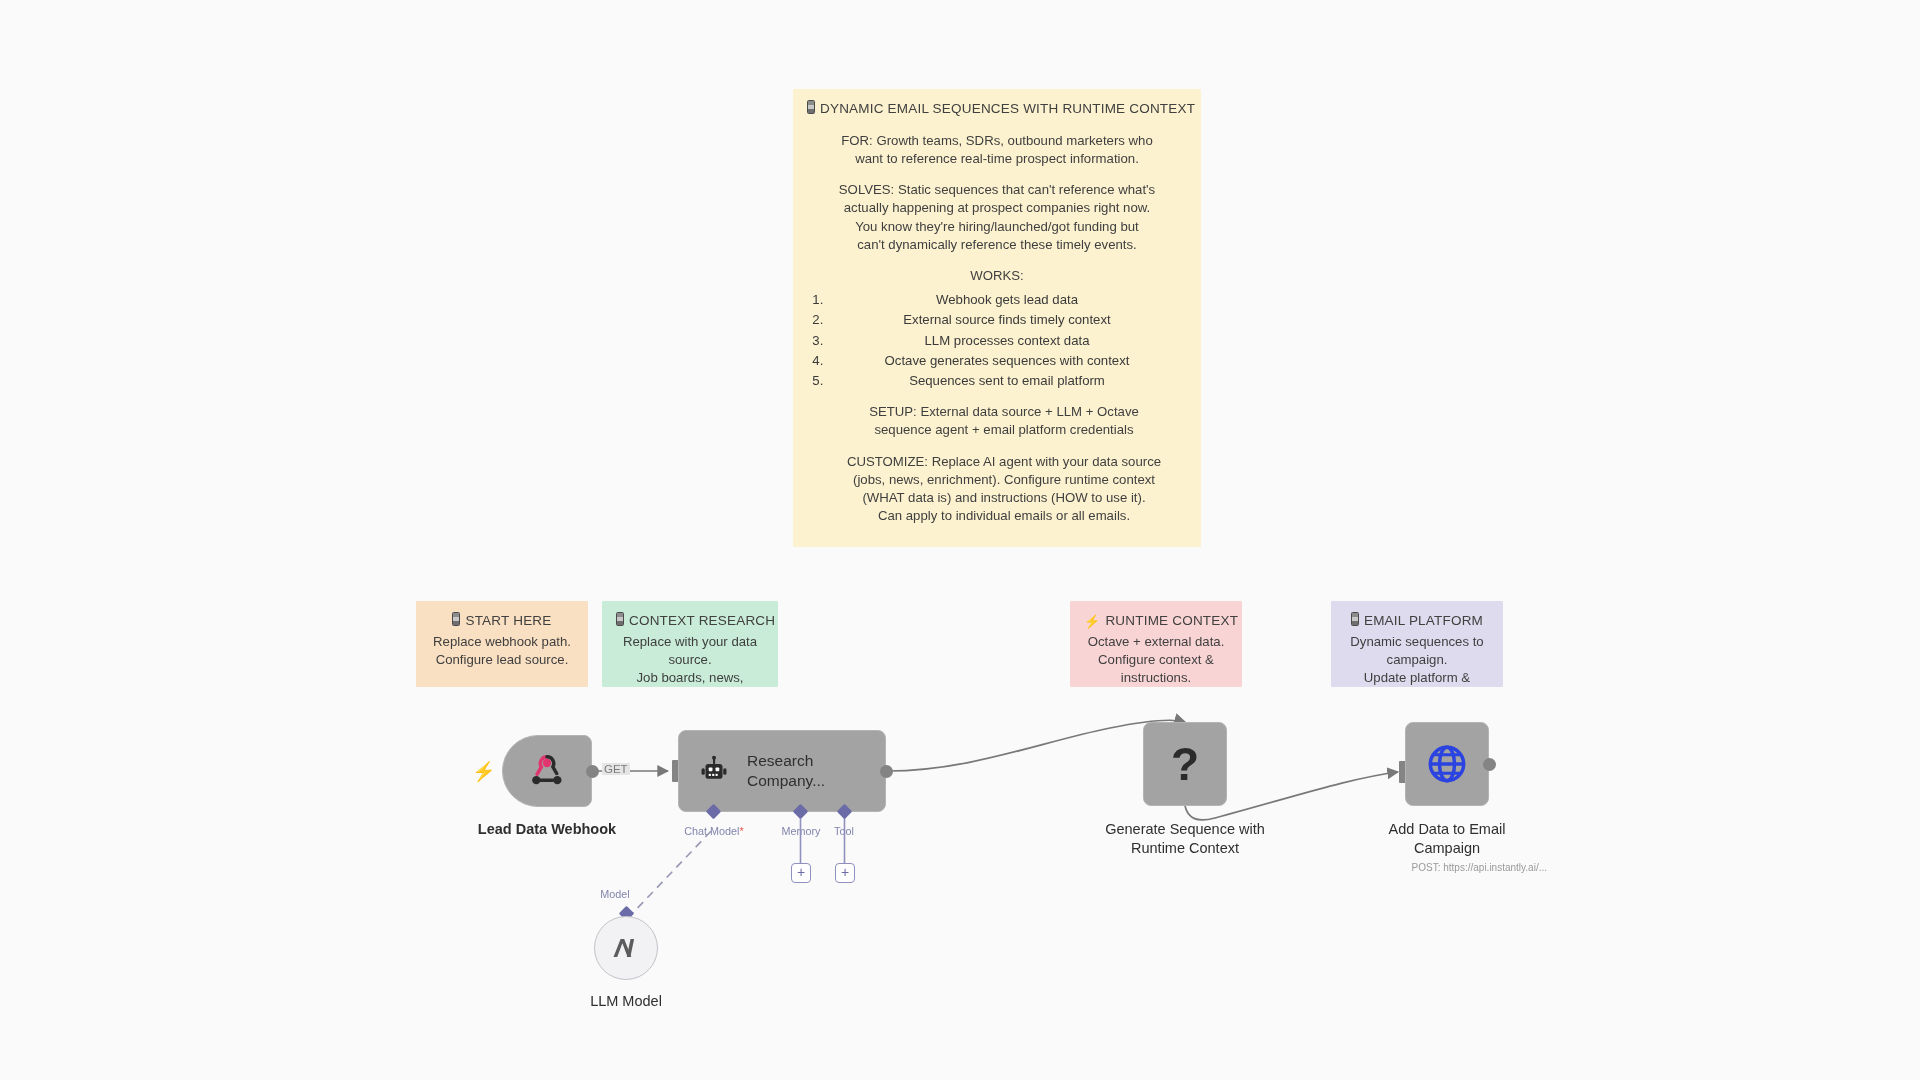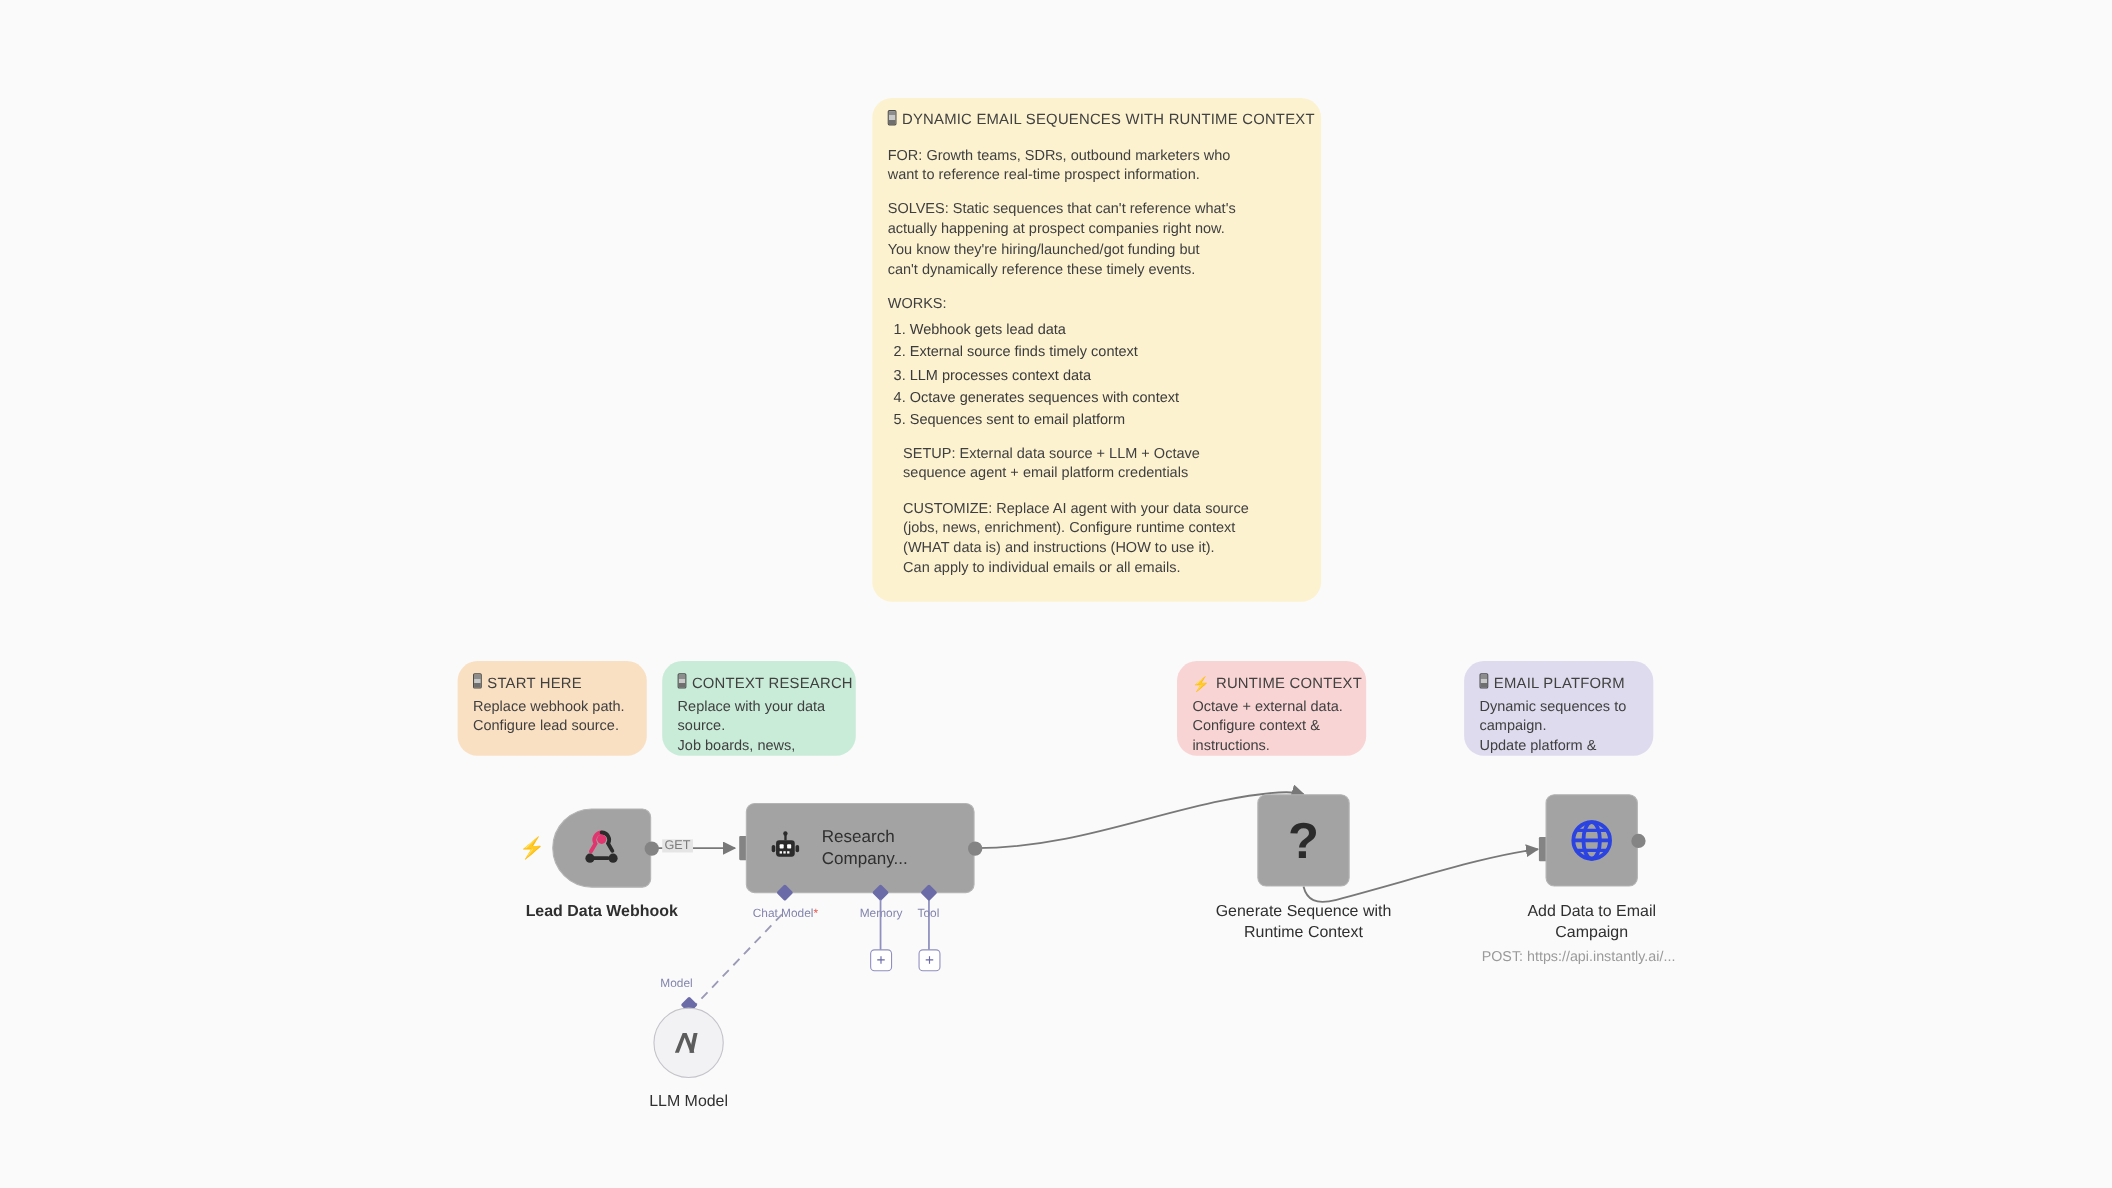--- a/index.html
+++ b/index.html
@@ -12,25 +12,26 @@
   #canvas {
     position: relative;
     width: 1920px; height: 1080px;
     background: #fafafa;
   }
 
   
   .sticky {
     position: absolute;
     box-sizing: border-box;
-    border-radius: 18px;
+    border-radius: 1px;
     padding: 11px 14px 10px 14px;
     overflow: hidden;
     color: #3a3a3a;
     line-height: 1.38;
+    text-align: center;
   }
   .sticky .note-title {
     font-size: 13.5px;
     letter-spacing: .015em;
     color: #40403f;
     white-space: nowrap;
     margin-bottom: 2px;
   }
   .sticky .note-title .tag-icon {
     display: inline-block;
@@ -100,22 +101,22 @@
   .node-label {
     position: absolute;
     text-align: center;
     font-size: 14.5px;
     color: #2f2f2f;
     line-height: 1.28;
     white-space: pre-line;
   }
   .node-sublabel {
     position: absolute;
-    text-align: left;
-    font-size: 13px;
+    text-align: right;
+    font-size: 10px;
     color: #9a9a9a;
     white-space: nowrap;
   }
 
   
   .dot {
     position: absolute;
     width: 13px; height: 13px;
     border-radius: 50%;
     background: #848484;

